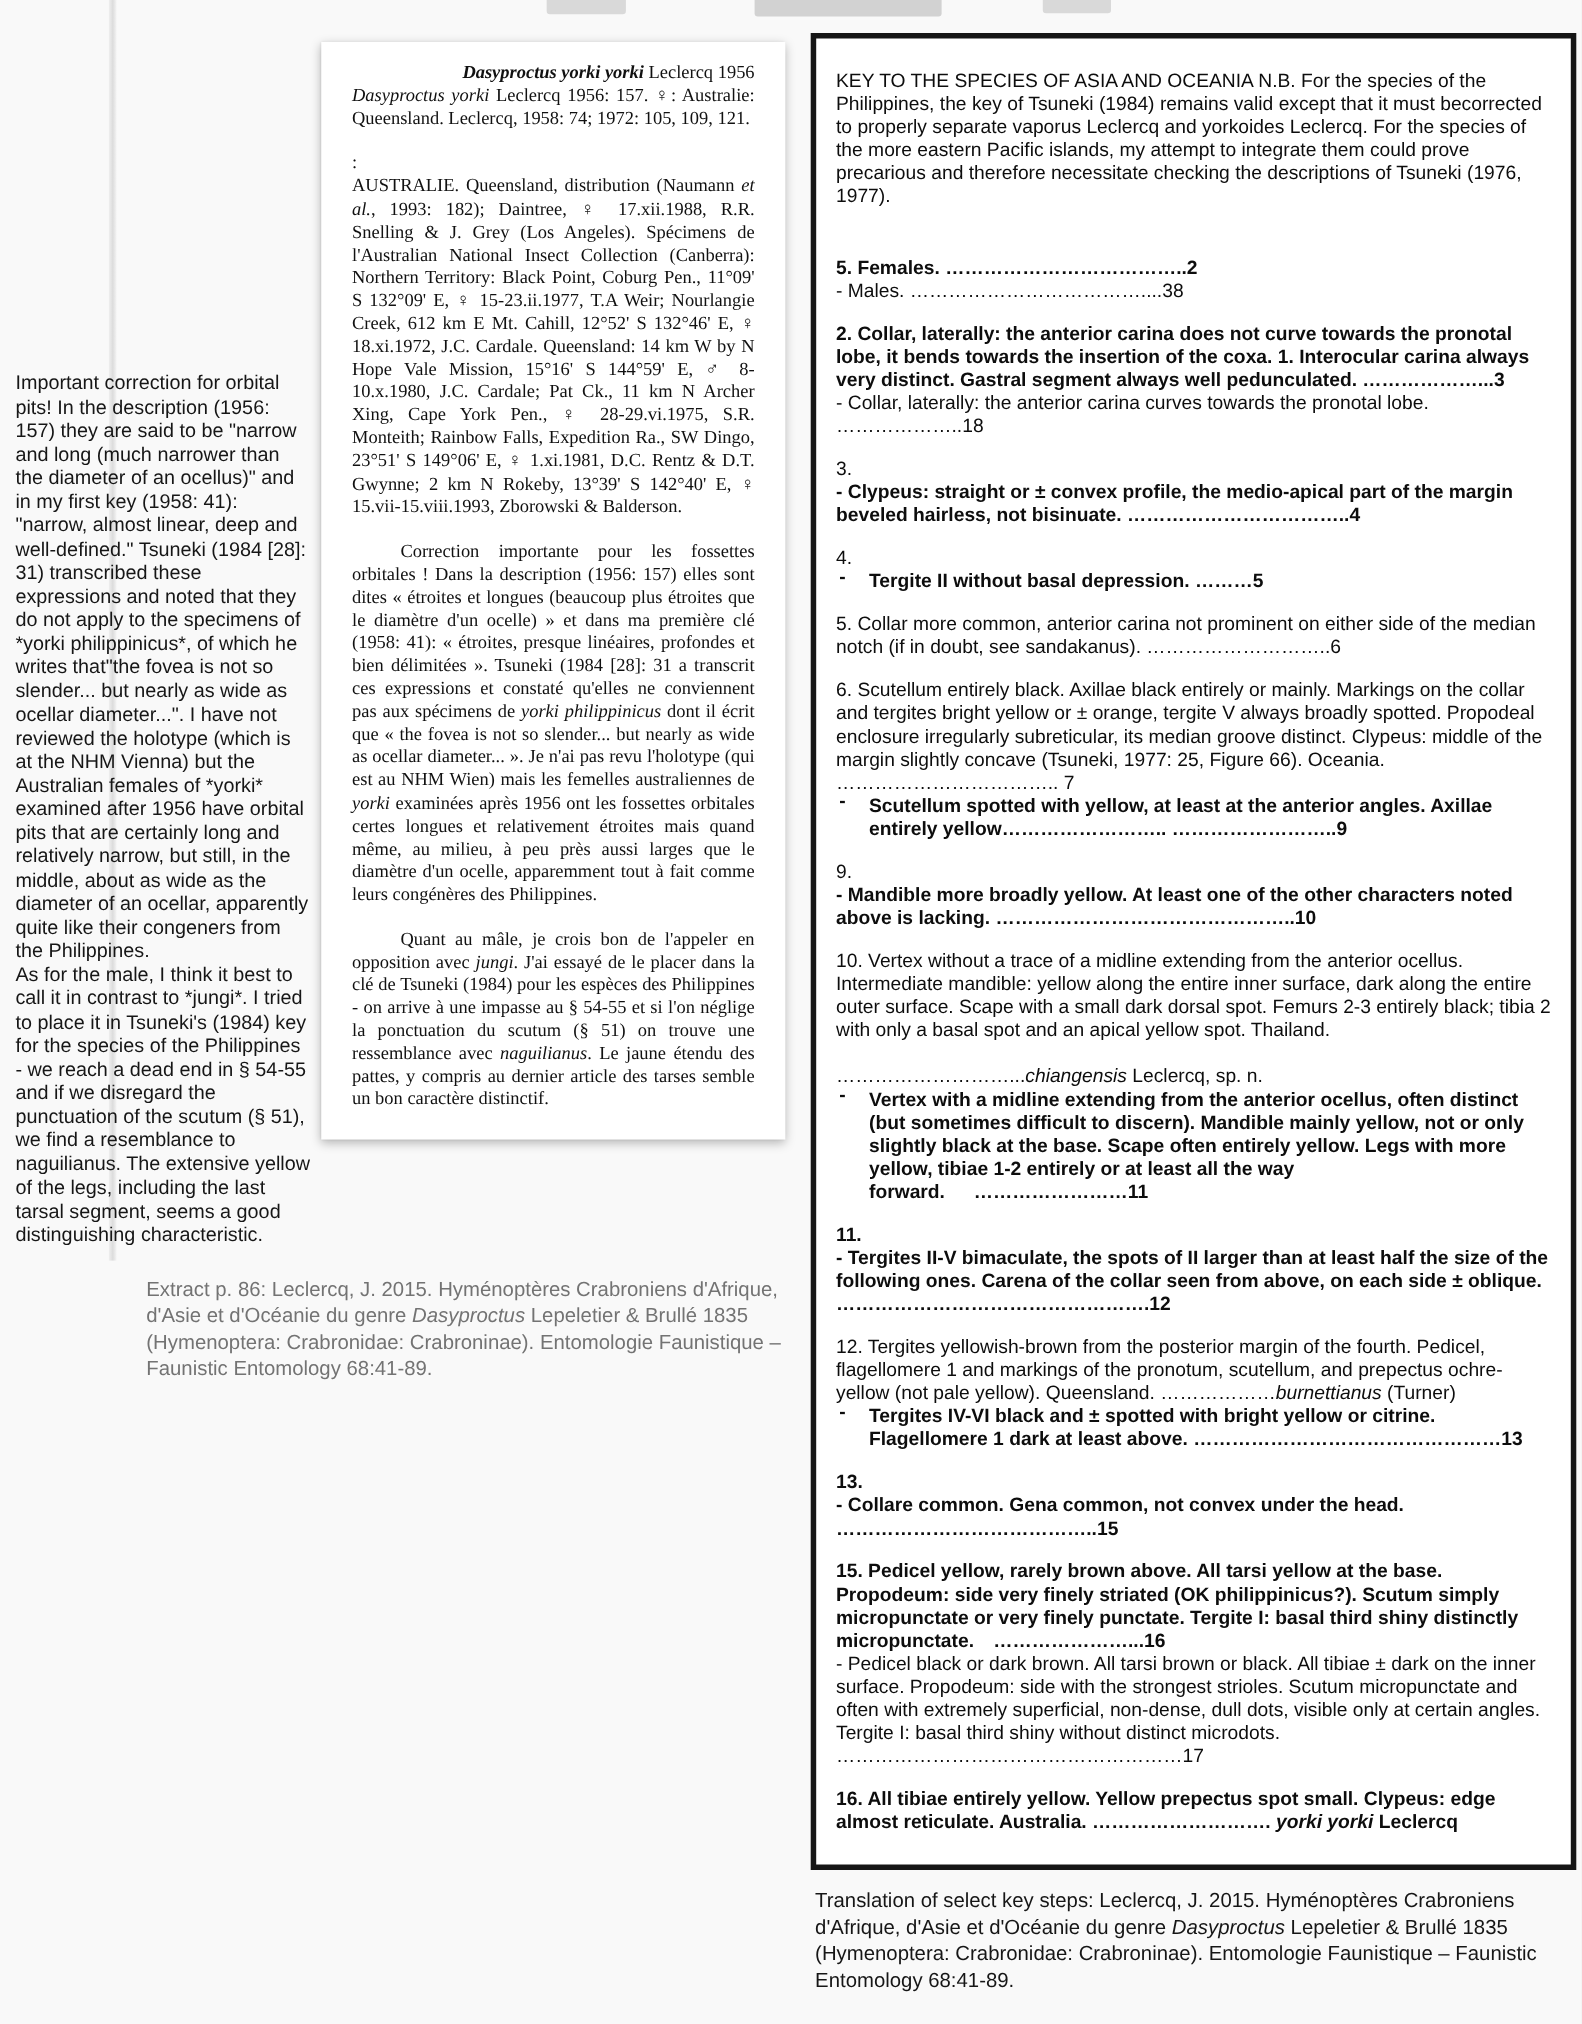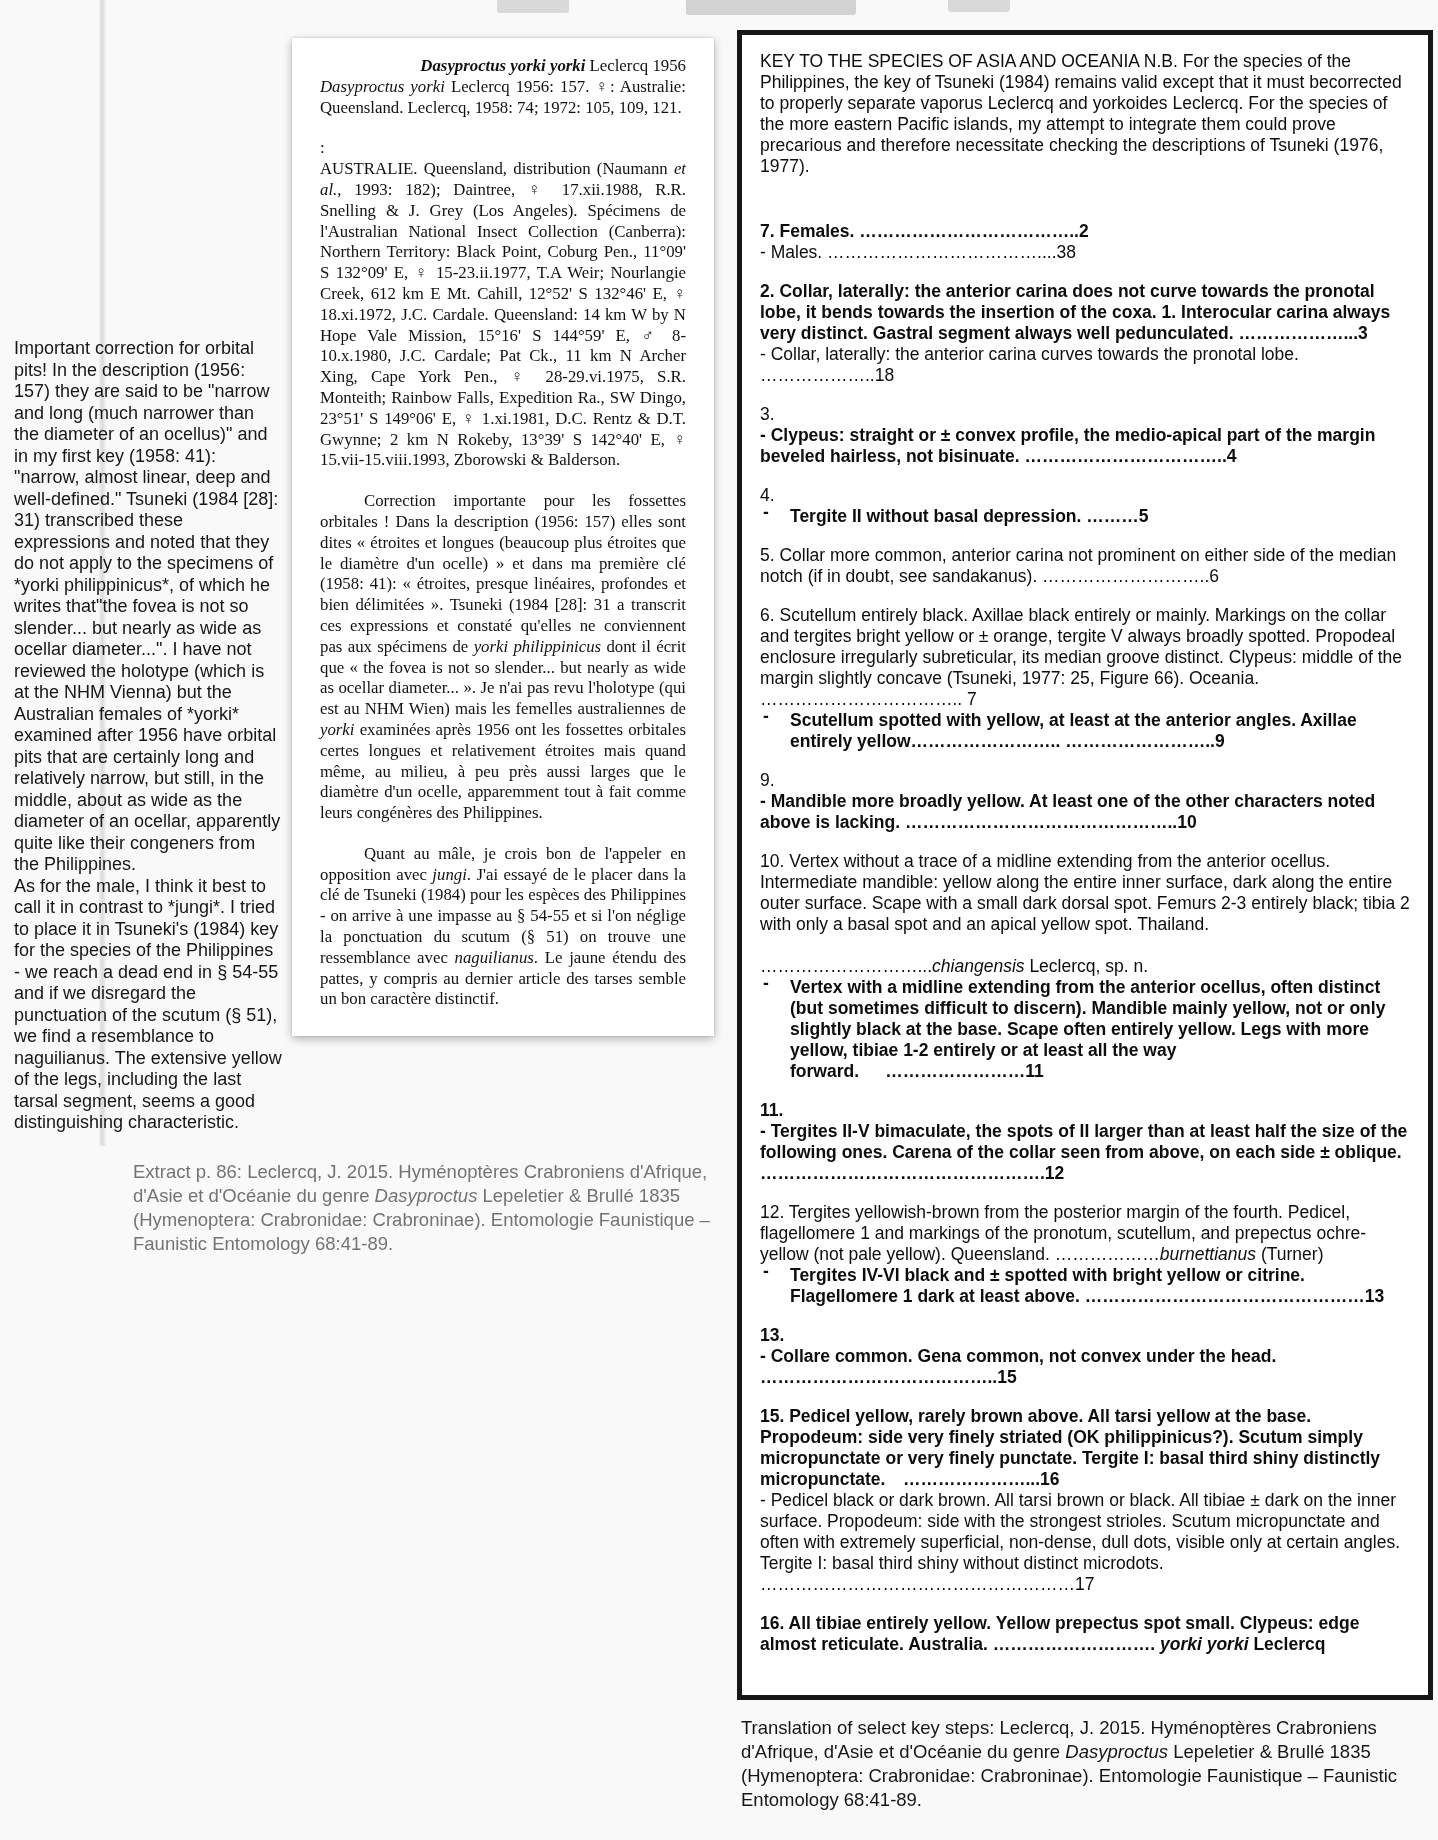--- a/index.html
+++ b/index.html
@@ -30,21 +30,21 @@
 
   .it{font-style:italic;}
   .bd{font-weight:bold;}
 
   
   .mid-caption{position:absolute;left:133px;top:1160px;width:590px;
     font-family:"Liberation Sans",sans-serif;font-size:18.5px;line-height:24px;color:#737373;}
 
   
   .key-box{position:absolute;left:737px;top:30px;width:696px;height:1670px;box-sizing:border-box;
-    background:#fff;border:5px solid #161616;padding:16px 18px;
+    background:#fff;border:5px solid #161616;padding:28px 18px;
     font-family:"Liberation Sans",sans-serif;font-size:17.5px;line-height:21px;color:#0d0d0d;}
   .k-intro{margin-bottom:44px;}
   .kblock{margin-top:18px;}
   .kblock:first-child{margin-top:0;}
   .kline{margin:0;}
   .kline.bd{font-weight:bold;}
   .kline.hang{position:relative;padding-left:30px;}
   .kline.mt{margin-top:21px;}
   .kline .marker{position:absolute;left:3px;top:-4px;font-weight:bold;}
 
@@ -76,21 +76,21 @@
         <p class="mpara ind gap"><span>Quant au mâle, je crois bon de l'appeler en opposition avec </span><span class="it">jungi</span><span>. J'ai essayé de le placer dans la clé de Tsuneki (1984) pour les espèces des Philippines - on arrive à une impasse au § 54-55 et si l'on néglige la ponctuation du scutum (§ 51) on trouve une ressemblance avec </span><span class="it">naguilianus</span><span>. Le jaune étendu des pattes, y compris au dernier article des tarses semble un bon caractère distinctif.</span></p>
       </div>
   </div>
 
   <div class="mid-caption" id="mid-caption"><span>Extract p. 86: Leclercq, J. 2015. Hyménoptères Crabroniens d'Afrique, d'Asie et d'Océanie du genre </span><span class="it">Dasyproctus</span><span> Lepeletier &amp; Brullé 1835 (Hymenoptera: Crabronidae: Crabroninae). Entomologie Faunistique – Faunistic Entomology 68:41-89.</span></div>
 
   <div class="key-box">
     <div class="k-intro">KEY TO THE SPECIES OF ASIA AND OCEANIA N.B. For the species of the Philippines, the key of Tsuneki (1984) remains valid except that it must becorrected to properly separate vaporus Leclercq and yorkoides Leclercq. For the species of the more eastern Pacific islands, my attempt to integrate them could prove precarious and therefore necessitate checking the descriptions of Tsuneki (1976, 1977).</div>
     <div id="key-blocks">
         <div class="kblock">
-          <div class="kline bd"><span>7. Females. ………………………………..2</span></div>
+          <div class="kline bd"><span>5. Females. ………………………………..2</span></div>
           <div class="kline"><span>- Males. ………………………………....38</span></div>
         </div>
         <div class="kblock">
           <div class="kline bd"><span>2. Collar, laterally: the anterior carina does not curve towards the pronotal lobe, it bends towards the insertion of the coxa. 1. Interocular carina always very distinct. Gastral segment always well pedunculated. ………………...3</span></div>
           <div class="kline"><span>- Collar, laterally: the anterior carina curves towards the pronotal lobe. ………………..18</span></div>
         </div>
         <div class="kblock">
           <div class="kline"><span>3.</span></div>
           <div class="kline bd"><span>- Clypeus: straight or ± convex profile, the medio-apical part of the margin beveled hairless, not bisinuate. ……………………………..4</span></div>
         </div>

